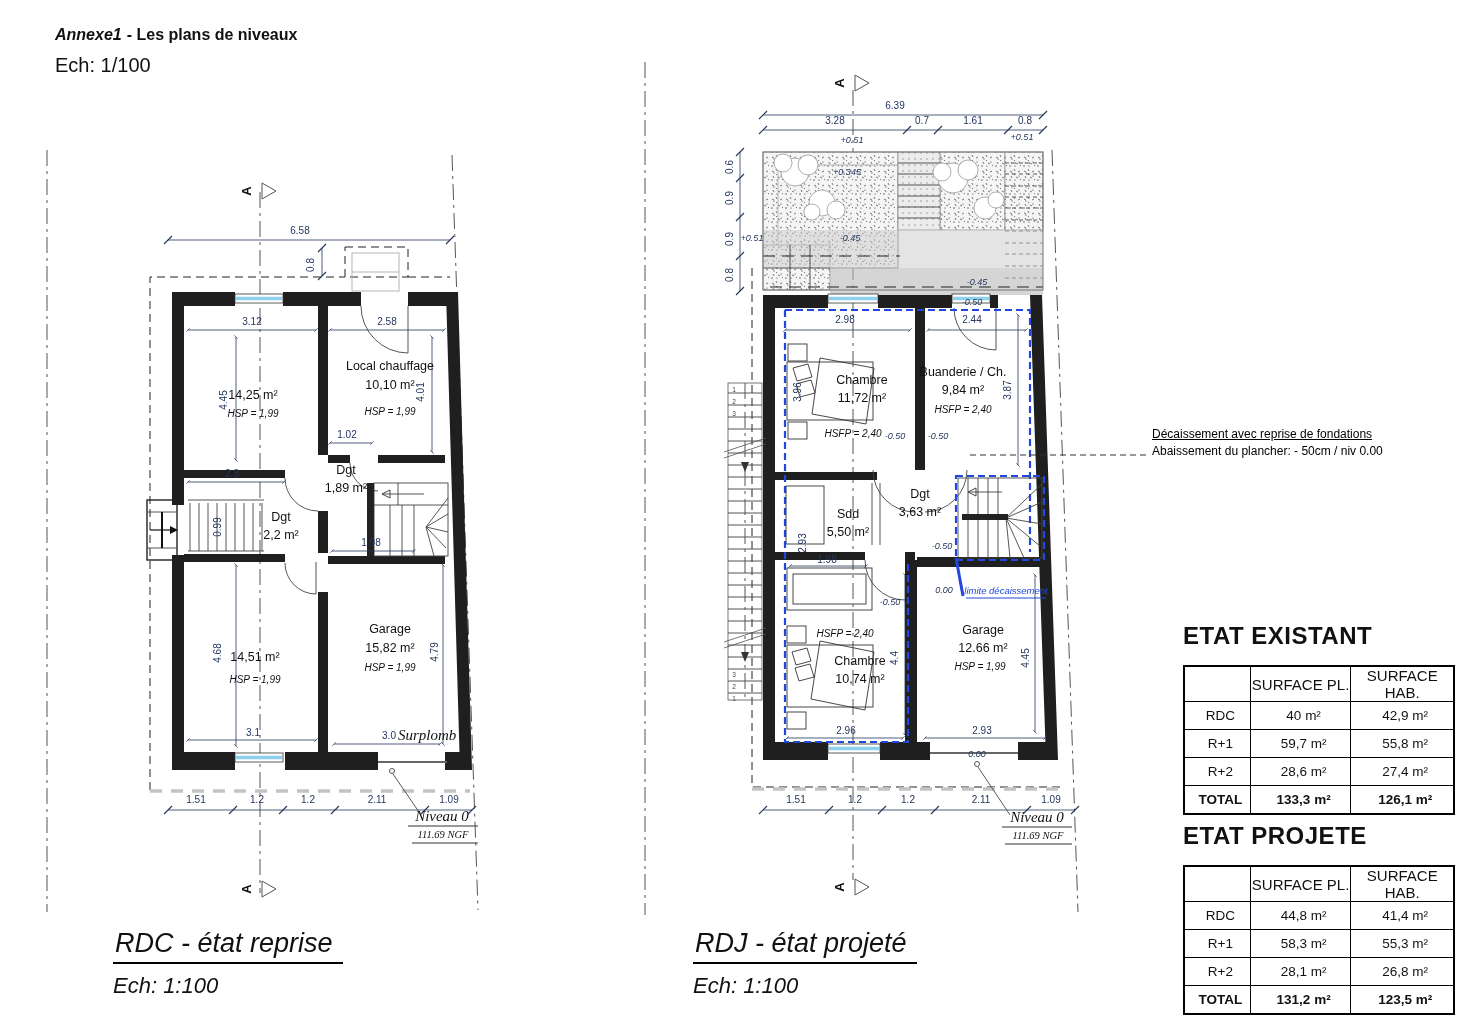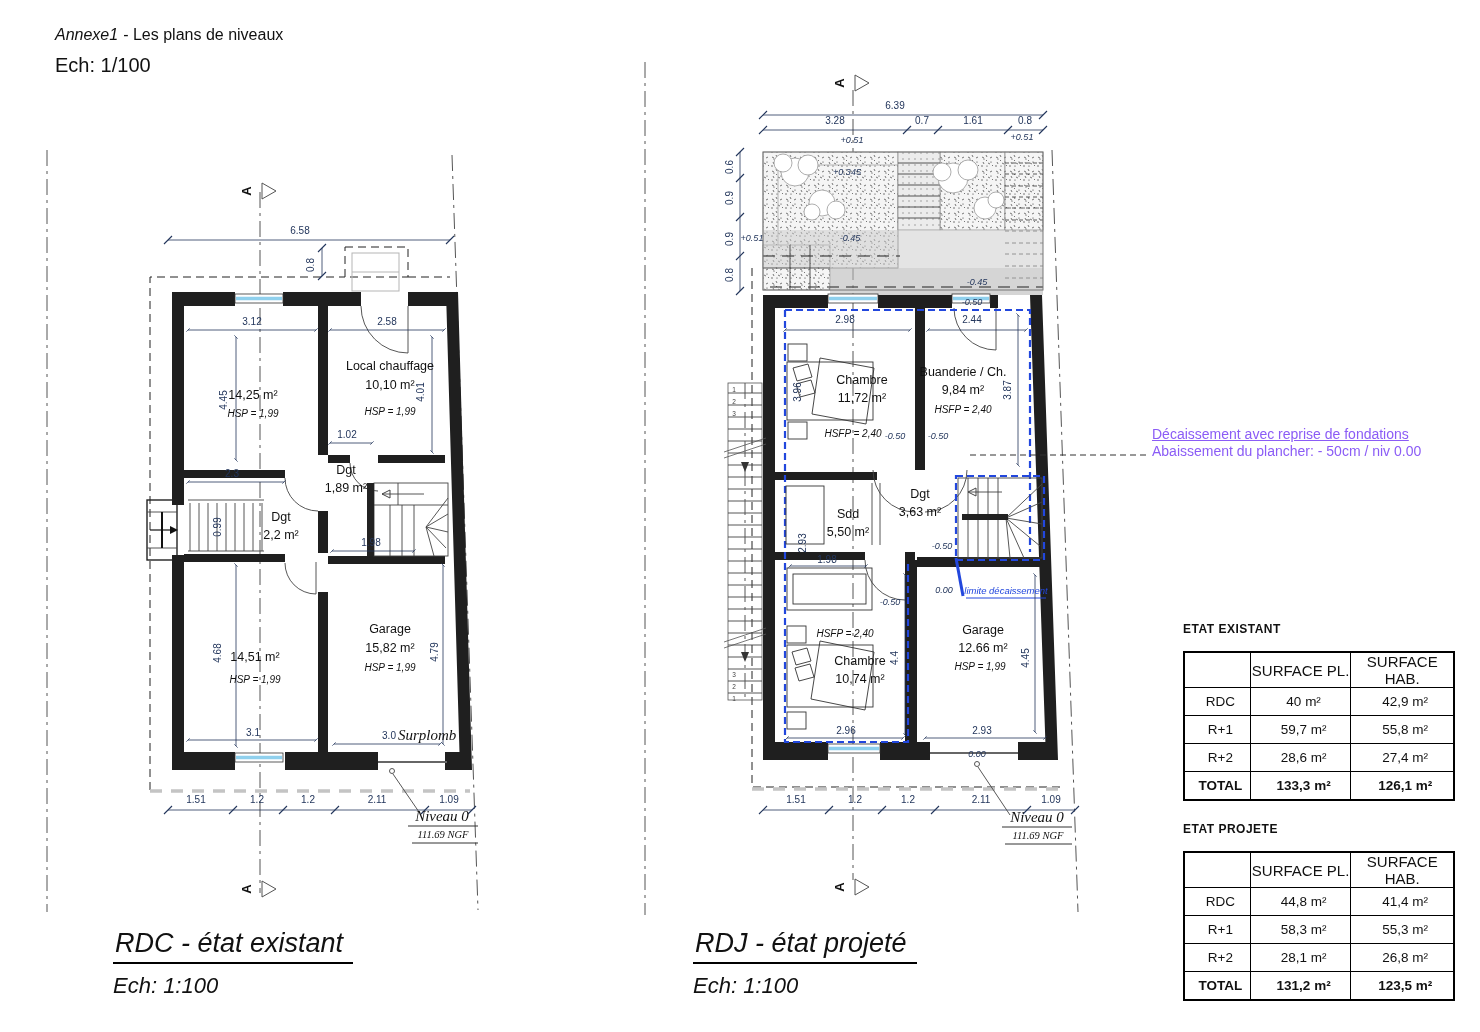--- a/index.html
+++ b/index.html
@@ -2,37 +2,37 @@
 <html><head>
 <meta charset="utf-8">
 <style>
   html,body{margin:0;padding:0;background:#fff;}
   #page{position:relative;width:1480px;height:1032px;background:#fff;overflow:hidden;
         font-family:"Liberation Sans",sans-serif;color:#111;}
   #plan-svg{position:absolute;left:0;top:0;}
 
   
   #header{position:absolute;left:55px;top:26px;}
-  #header .t1{font-size:16px;font-weight:normal;}
+  #header .t1{font-size:16px;font-weight:bold;}
   #header .t1 .em{font-style:italic;}
   #header .t1 .rest{margin-left:5px;}
   #header .scale{font-size:20px;margin-top:10px;}
 
   
   .caption{position:absolute;}
   .cap1{font-size:27px;font-style:italic;display:inline-block;border-bottom:2px solid #000;padding:0 10px 3px 2px;}
   .cap2{font-size:22px;font-style:italic;margin-top:9px;}
 
   
-  #annotation{position:absolute;left:1152px;top:426px;width:300px;font-size:14px;color:#8b5cf6;line-height:17px;}
+  #annotation{position:absolute;left:1152px;top:426px;width:300px;font-size:12px;color:#000000;line-height:17px;}
   #annotation .u{text-decoration:underline;}
 
   
   .tbl-wrap{position:absolute;width:272px;}
-  .tbl-title{font-size:12px;font-weight:bold;letter-spacing:0.5px;}
+  .tbl-title{font-size:24px;font-weight:bold;letter-spacing:0.5px;}
   table.srf{border-collapse:collapse;border:2px solid #000;margin-top:15px;}
   table.srf th,table.srf td{border:1px solid #000;text-align:center;padding:0;}
   table.srf th{font-size:15px;font-weight:normal;height:30px;}
   table.srf td{font-size:13.5px;height:27px;padding-left:6px;}
   table.srf .c0{width:66px;}
   table.srf .c1{width:102px;}
   table.srf .c2{width:104px;}
   table.srf tr.total td{font-weight:bold;}
 
   
@@ -428,21 +428,21 @@
     </div>
     <div class="scale">Ech: 1/100</div>
   </div>
 
   <div id="annotation">
     <div><span class="u">Décaissement avec reprise de fondations</span></div>
     <div>Abaissement du plancher: - 50cm / niv 0.00</div>
   </div>
 
   <div class="caption" style="left:113px;top:928px;">
-    <span class="cap1">RDC - état existant</span>
+    <span class="cap1">RDC - état reprise</span>
     <div class="cap2">Ech: 1:100</div>
   </div>
   <div class="caption" style="left:693px;top:928px;">
     <span class="cap1">RDJ - état projeté</span>
     <div class="cap2">Ech: 1:100</div>
   </div>
 
   <div class="tbl-wrap" style="left:1183px;top:622px;">
     <div class="tbl-title">ETAT EXISTANT</div>
     <table class="srf">

